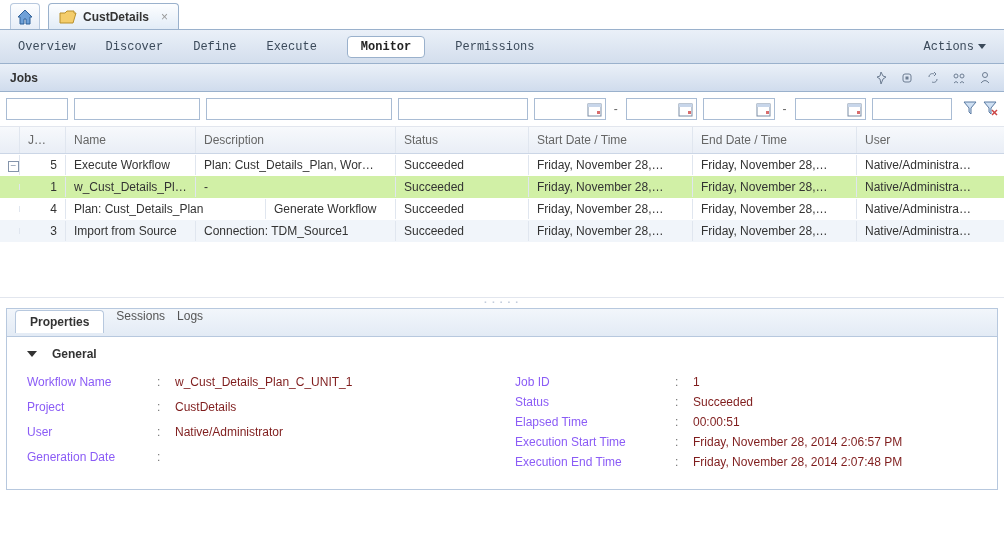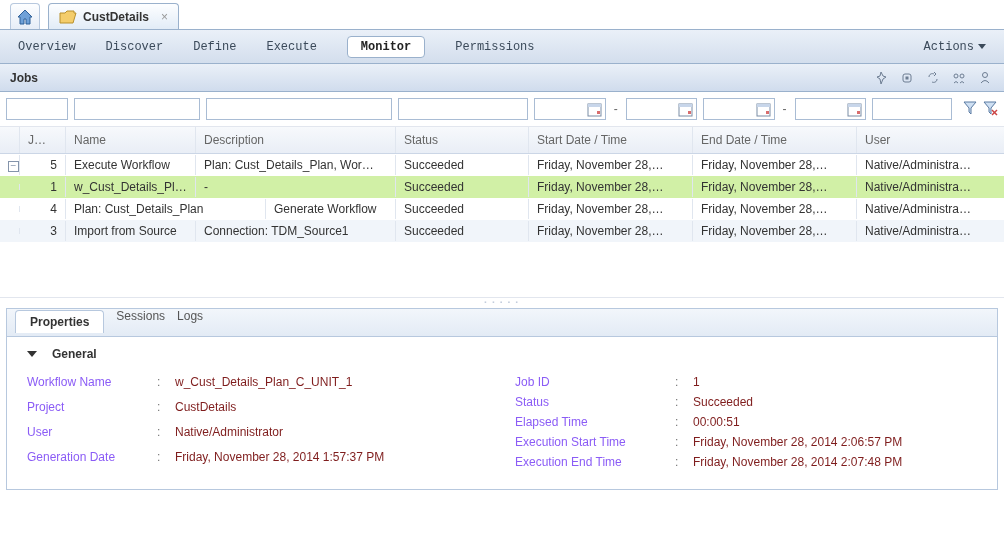--- a/index.html
+++ b/index.html
@@ -258,21 +258,20 @@
           <span class="sep">:</span>
           <span class="v">w_Cust_Details_Plan_C_UNIT_1</span>
         <span class="k">Project</span>
           <span class="sep">:</span>
           <span class="v">CustDetails</span>
         <span class="k">User</span>
           <span class="sep">:</span>
           <span class="v">Native/Administrator</span>
         <span class="k">Generation Date</span>
           <span class="sep">:</span>
-          <span class="v">Friday, November 28, 2014 1:57:37 PM</span>
       </div>
       <div class="kv kv2">
         <span class="k">Job ID</span>
           <span class="sep">:</span>
           <span class="v">1</span>
         <span class="k">Status</span>
           <span class="sep">:</span>
           <span class="v">Succeeded</span>
         <span class="k">Elapsed Time</span>
           <span class="sep">:</span>

